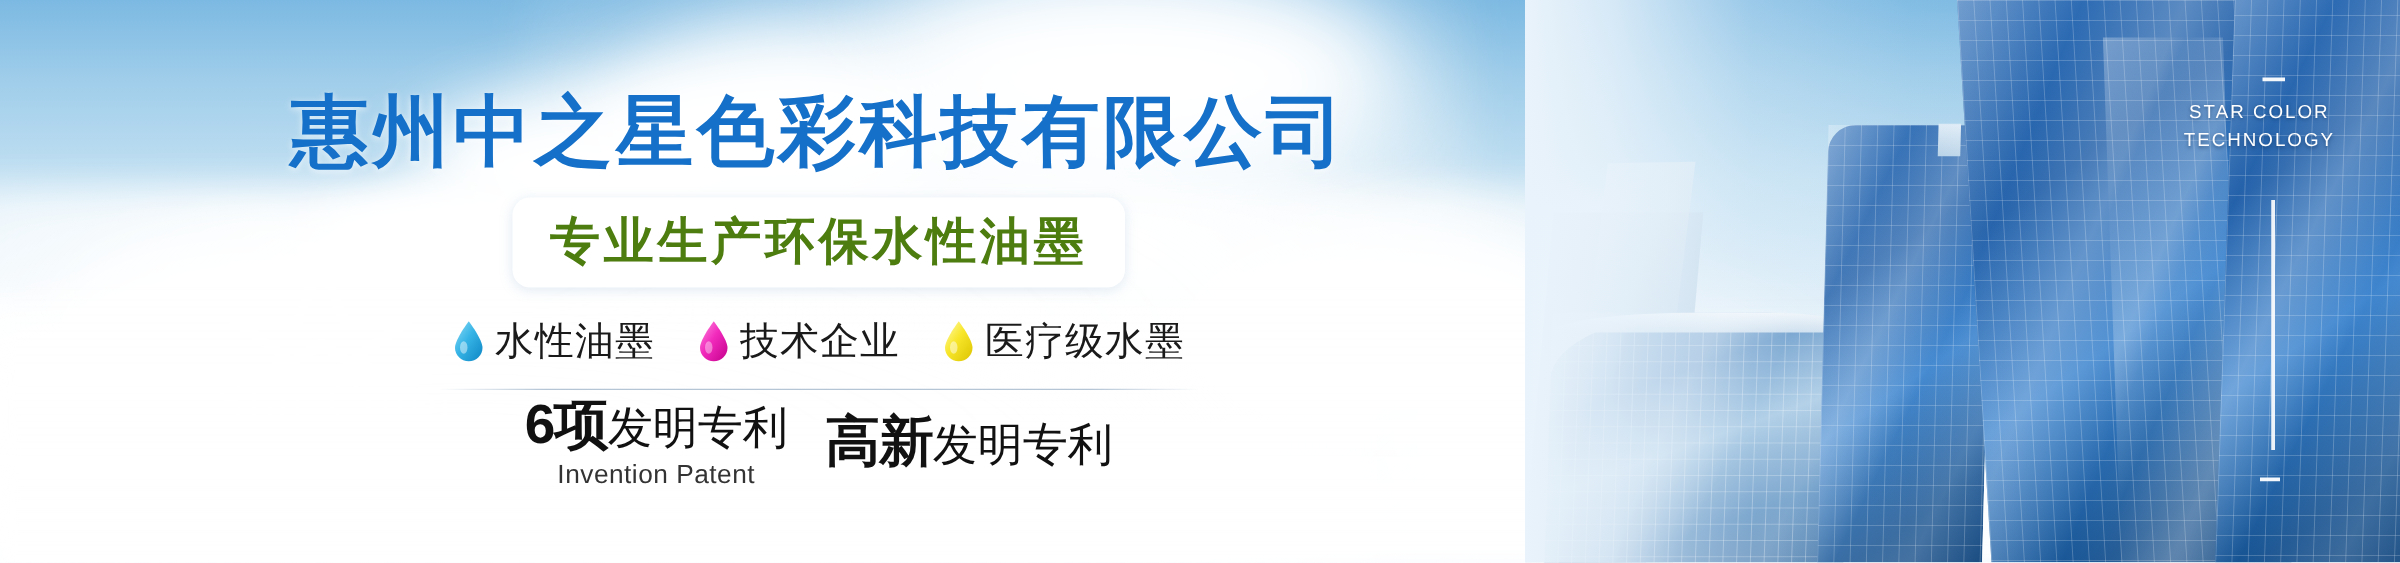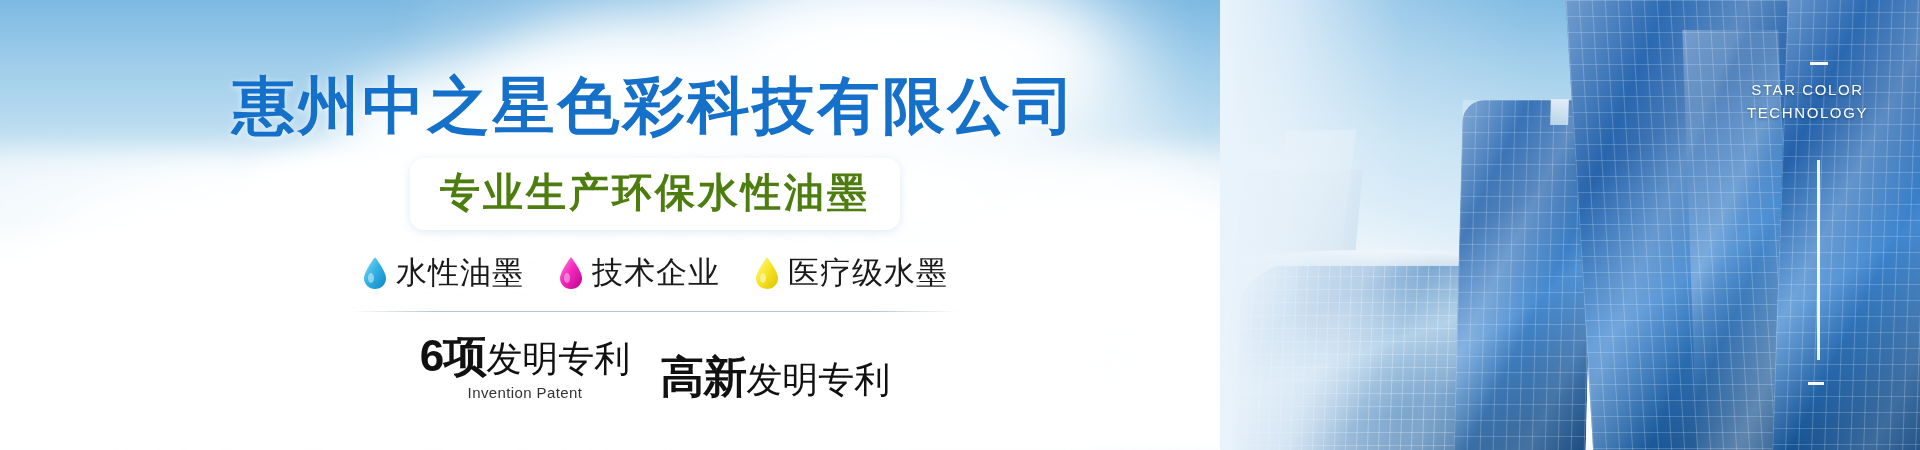--- a/index.html
+++ b/index.html
@@ -361,44 +361,44 @@
     width: 608px;
     height: 1px;
     background: linear-gradient(to right,
       rgba(140,170,195,0) 0%,
       rgba(120,150,180,0.55) 14%,
       rgba(120,150,180,0.55) 86%,
       rgba(140,170,195,0) 100%);
   }
 
   .badges {
-    margin-top: 20px;
+    margin-top: 4px;
     display: flex;
     justify-content: center;
-    align-items: flex-end;
+    align-items: center;
     gap: 30px;
   }
   .badge {
     text-align: center;
   }
   .badge-cn {
     font-size: 36px;
     color: #111111;
     letter-spacing: 0px;
     line-height: 1.1;
     white-space: nowrap;
   }
   .badge-cn .strong {
     font-weight: bold;
     font-size: 44px;
     letter-spacing: -1px;
   }
   .badge-en {
     margin-top: 4px;
-    font-size: 15px;
+    font-size: 21px;
     color: #333333;
     letter-spacing: .4px;
     white-space: nowrap;
   }
 </style>
 </head>
 <body>
 
 <div class="banner">
 

